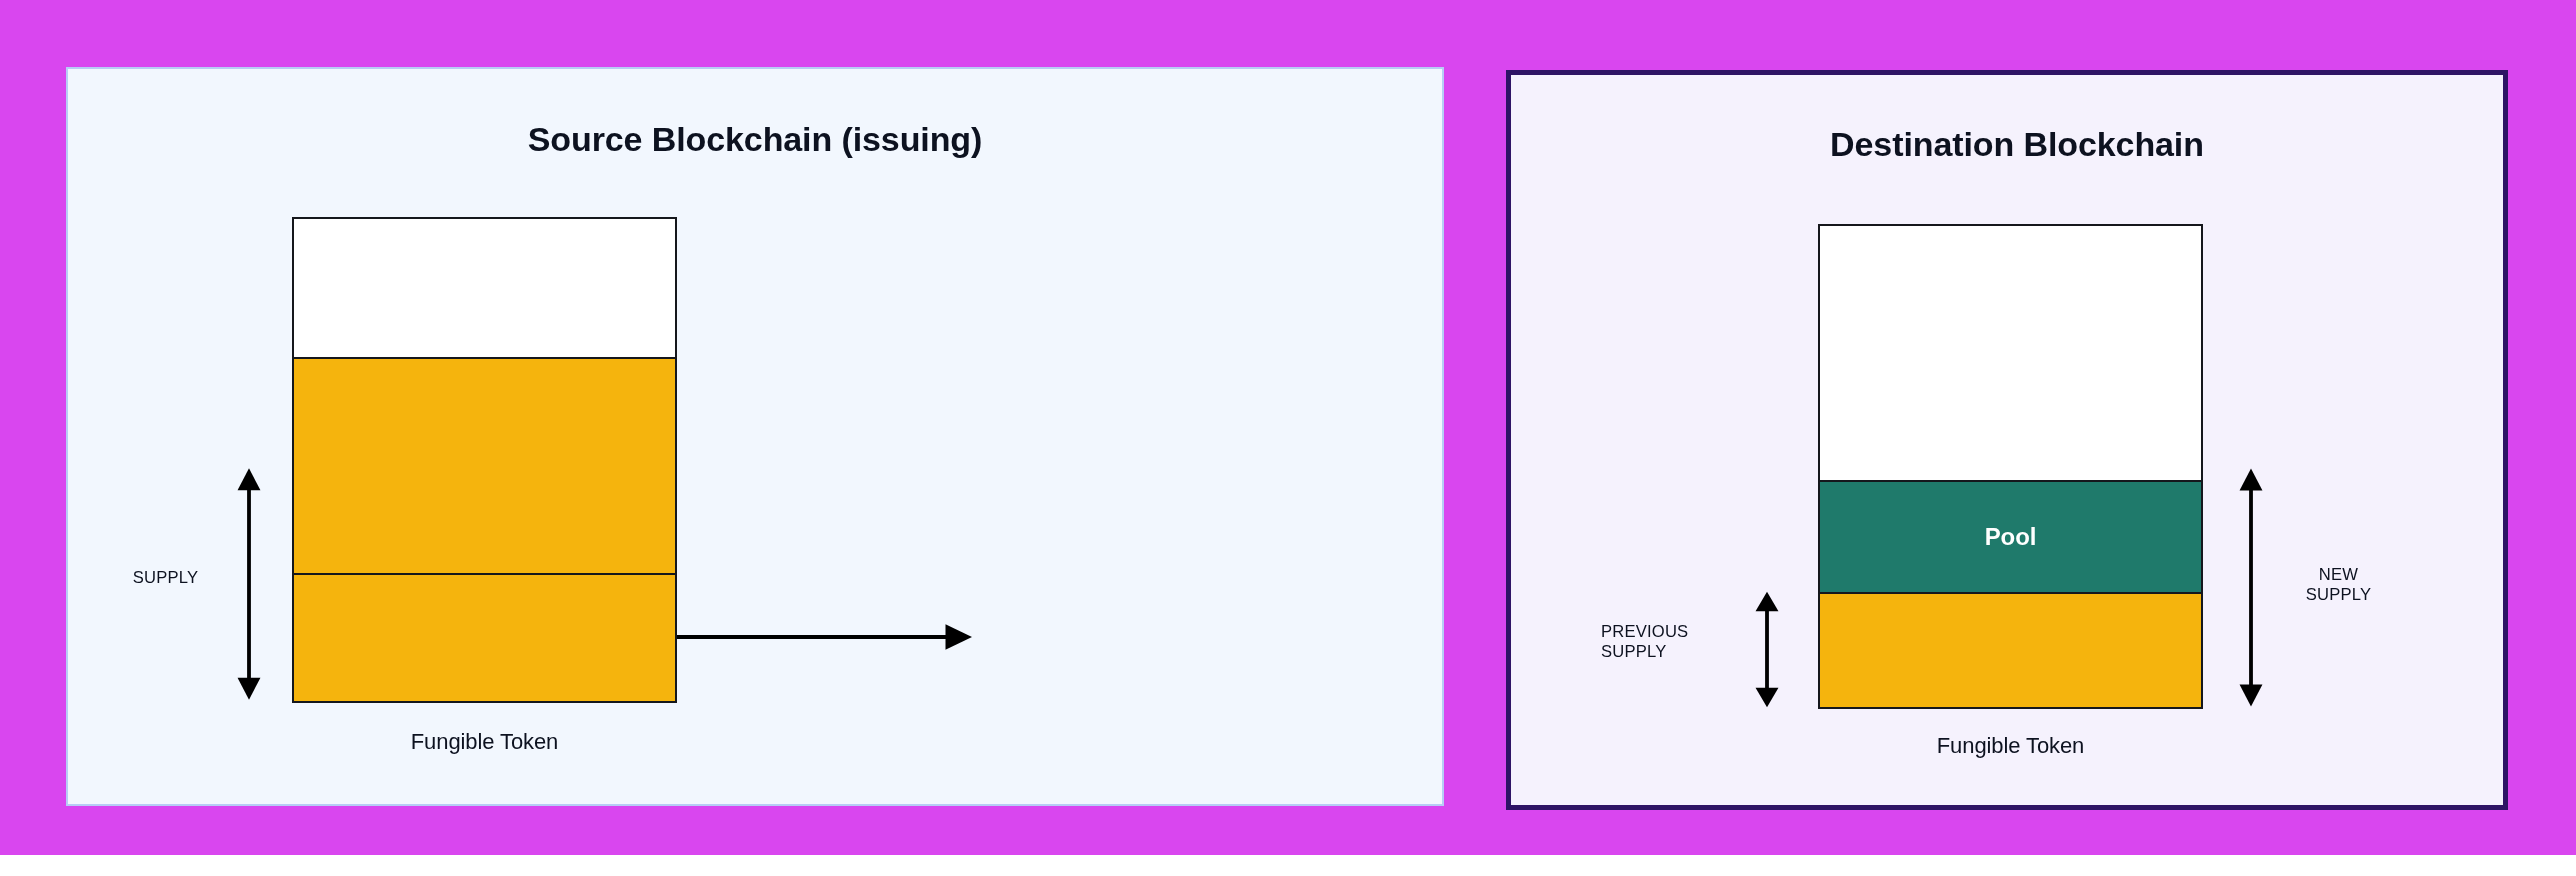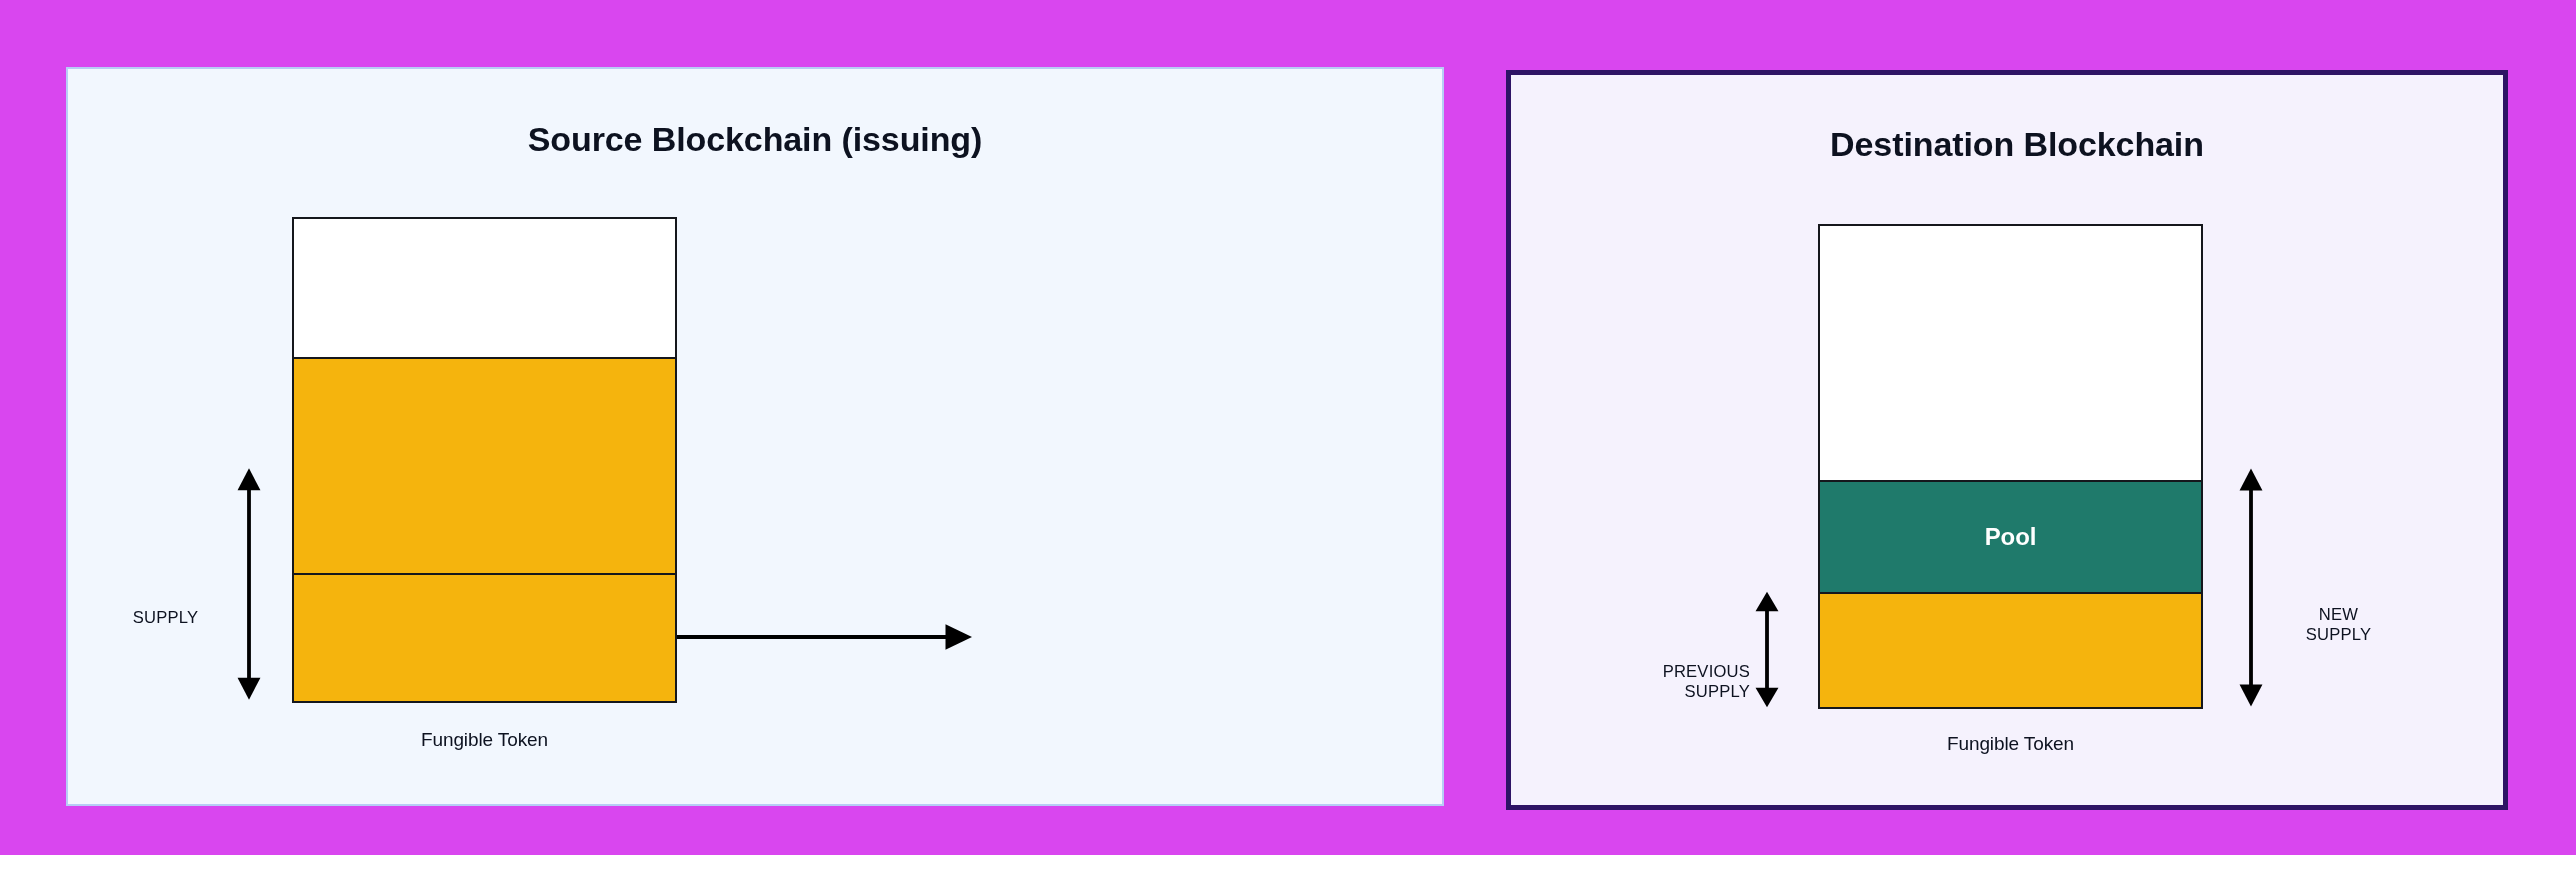--- a/index.html
+++ b/index.html
@@ -97,21 +97,21 @@
 
   
   .stack-token-src { left: 292px;  top: 217px;  width: 385px; height: 486px; }
   .stack-pool      { left: 969px; top: 217px;  width: 379px; height: 486px; }
   .stack-token-dst { left: 1818px; top: 224px;  width: 385px; height: 485px; }
 
   
   .caption {
     position: absolute;
     text-align: center;
-    font-size: 19px;
+    font-size: 22px;
     font-weight: 500;
     color: #0d1220;
     white-space: nowrap;
     letter-spacing: -0.1px;
   }
   .cap-token-src { left: 292px;  top: 729px; width: 385px; }
   .cap-pool      { left: 969px; top: 729px; width: 379px; }
   .cap-token-dst { left: 1818px; top: 733px; width: 385px; }
 
   
@@ -125,24 +125,23 @@
   
   .mlabel {
     position: absolute;
     font-size: 16.6px;
     font-weight: 400;
     color: #0d1220;
     letter-spacing: 0.2px;
     line-height: 1.22;
     text-align: center;
     white-space: pre-line;
-    margin-top: 40px;
   }
   .lbl-supply { left: 99px;  top: 568px; width: 133px; text-align: center; }
-  .lbl-prev   { left: 1601px; top: 622px; width: 149px; text-align: right; }
+  .lbl-prev   { left: 1601px; top: 622px; width: 149px; text-align: left; }
   .lbl-new    { left: 2275px; top: 565px; width: 127px; text-align: center; }
 
   
   .transfer-arrow {
     position: absolute;
     left: 677px;
     top: 623px;
     width: 295px;
     height: 28px;
   }

